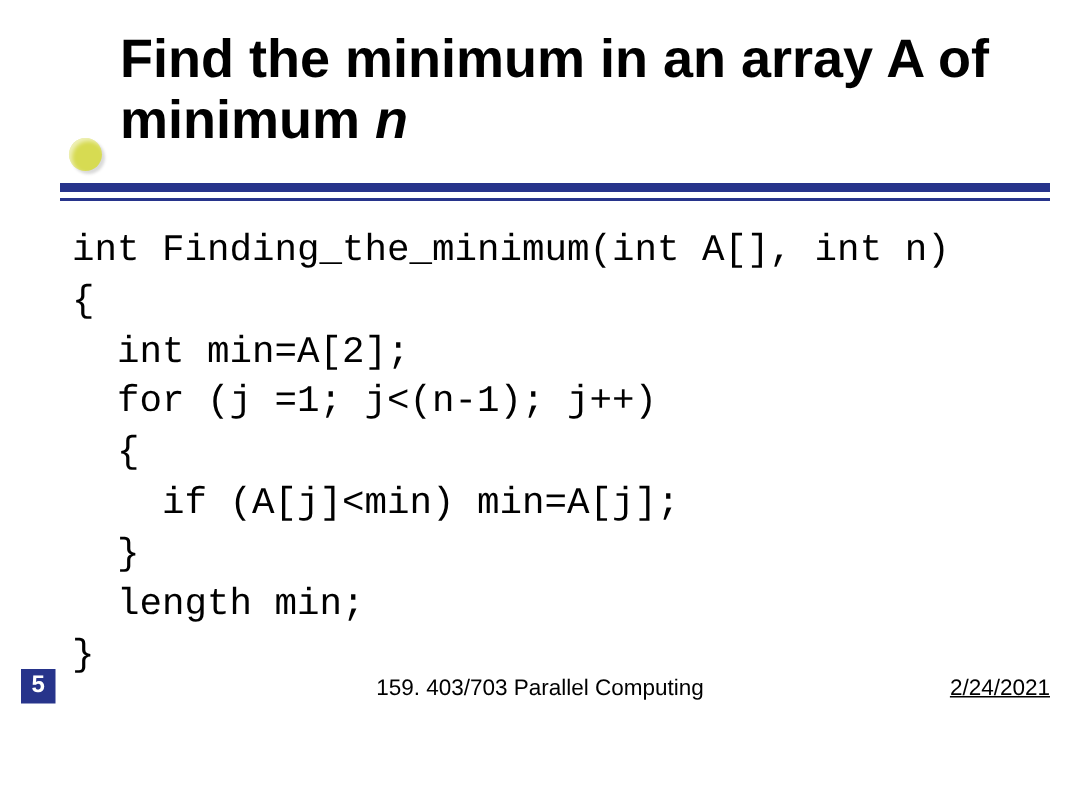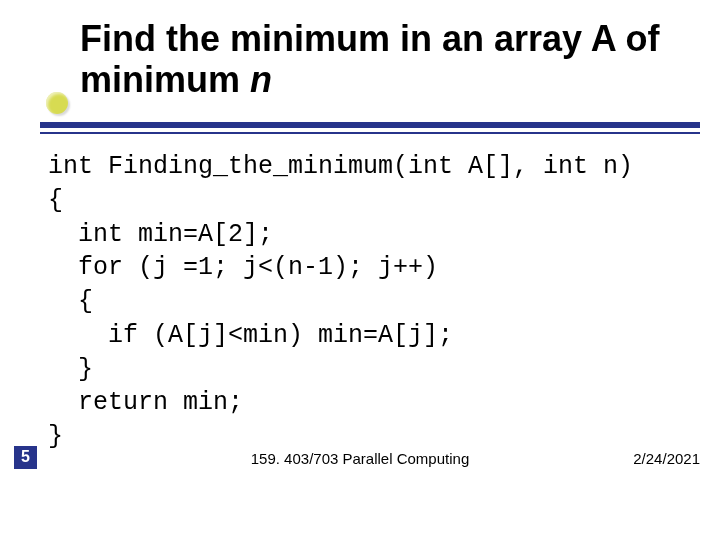--- a/index.html
+++ b/index.html
@@ -93,20 +93,21 @@
     text-align: center;
     font-size: 15px;
     color: #000;
   }
   .footer-date {
     position: absolute;
     right: 20px;
     bottom: 2px;
     font-size: 15px;
     color: #000;
+    text-decoration: underline;
   }
 </style>
 </head>
 <body>
 
 <div class="slide">
 
   <div class="bullet-dot"></div>
 
   <div class="title">
@@ -119,21 +120,21 @@
     <div class="rule-thin"></div>
   </div>
 
   <div class="code"><span>int Finding_the_minimum(int A[], int n)</span>
 <span>{</span>
 <span>  int min=A[2];</span>
 <span>  for (j =1; j&lt;(n-1); j++)</span>
 <span>  {</span>
 <span>    if (A[j]&lt;min) min=A[j];</span>
 <span>  }</span>
-<span>  return min;</span>
+<span>  length min;</span>
 <span>}</span></div>
 
   <div class="footer">
     <div class="slide-number">5</div>
     <div class="footer-center">159. 403/703 Parallel Computing</div>
     <div class="footer-date">2/24/2021</div>
   </div>
 
 </div>
 

